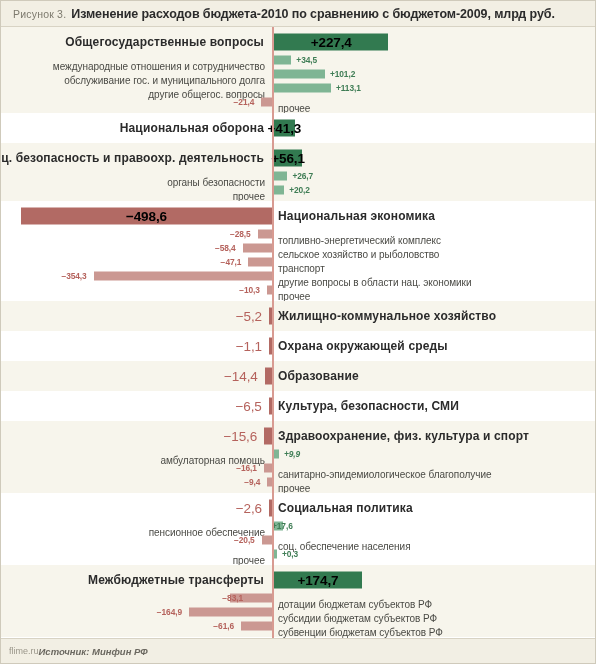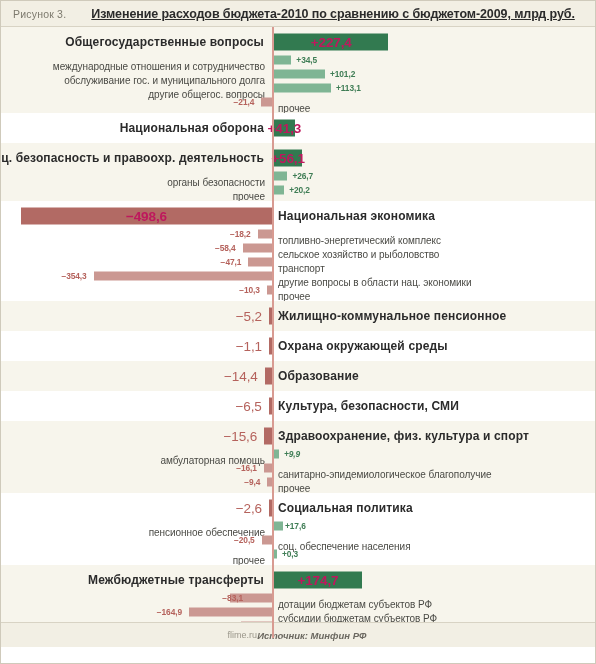--- a/index.html
+++ b/index.html
@@ -10,24 +10,24 @@
     overflow:hidden;
   }
   .frame{
     position:relative;width:596px;height:664px;box-sizing:border-box;
     border:1px solid #cfcabb;background:#ffffff;
   }
   
   .header{
     height:26px;box-sizing:border-box;
     background:#f2efe4;border-bottom:1px solid #d8d3c4;
-    display:flex;align-items:center;padding-left:12px;white-space:nowrap;gap:20px;
+    display:flex;align-items:center;padding-left:12px;white-space:nowrap;
   }
   .header .fignum{font-size:10.5px;color:#7d7a6e;letter-spacing:.2px;}
-  .header .figtitle{font-size:12.5px;color:#2b2b2b;font-weight:bold;margin-left:5px;letter-spacing:-.1px;text-decoration:underline;}
+  .header .figtitle{font-size:12.5px;color:#2b2b2b;font-weight:bold;margin-left:5px;letter-spacing:-.1px;}
   
   .chart{position:relative;height:611px;overflow:hidden;}
   .axis{
     position:absolute;left:271px;top:0;width:2px;height:611px;
     background:#d89b92;z-index:5;
   }
   .section{position:relative;width:100%;box-sizing:border-box;}
   .section.band{background:#f7f5ec;}
   .section.plain{background:#ffffff;}
   .row{position:relative;height:14px;}
@@ -41,38 +41,38 @@
   .lbl-right{
     position:absolute;left:277px;top:0;height:100%;
     display:flex;align-items:center;white-space:nowrap;
   }
   .cat-main{font-size:12px;font-weight:bold;color:#2b2b2b;letter-spacing:.15px;}
   .cat-sub{font-size:10px;color:#4a4a45;letter-spacing:-.05px;margin-top:12px;}
   .val{font-size:8.4px;font-weight:bold;letter-spacing:-.1px;}
   .val.pos{color:#3f7d55;}
   .val.neg{color:#b5625c;}
   .val.mainneg{font-size:13.5px;color:#b5625c;font-weight:normal;}
-  .val.mainwhite{font-size:13.5px;color:#be185d;font-weight:bold;}
+  .val.mainwhite{font-size:13.5px;color:#000000;font-weight:bold;}
   
   .bar{position:absolute;top:50%;transform:translateY(-50%);}
   .bar.pos{background:#7fb594;}
   .bar.neg{background:#cb9892;}
   .bar.pos-main{background:#327a50;}
   .bar.neg-main{background:#b26a64;}
   .bar.sub{height:9px;}
   .bar.main{height:17px;}
   .bar-text{
     position:absolute;top:50%;transform:translateY(-50%);
     white-space:nowrap;
   }
   
   .footer{
-    position:absolute;left:0;bottom:16px;width:100%;height:25px;
+    position:absolute;left:0;bottom:0;width:100%;height:25px;
     box-sizing:border-box;background:#f2efe4;border-top:1px solid #d8d3c4;
-    display:flex;align-items:center;justify-content:center;
+    display:flex;align-items:center;justify-content:flex-start;
     padding:0 10px 0 8px;
   }
   .footer .site{font-size:9px;color:#9a968a;}
   .footer .src{font-size:9.5px;color:#6b6860;font-style:italic;font-weight:bold;}
 </style>
 </head>
 <body>
 
 <div class="frame">
 
@@ -158,21 +158,21 @@
           <div class="lbl-right">
             <div class="cat-main">Национальная экономика</div>
           </div>
           <div class="bar-text val mainwhite" style="left: 145.477px; transform: translate(-50%, -50%);">−498,6</div>
         </div>
         <div class="row" style="height: 14px;">
           <div class="bar sub neg" style="width: 14.3497px; left: 256.65px;"></div>
           <div class="lbl-right">
             <div class="cat-sub">топливно-энергетический комплекс</div>
           </div>
-          <div class="bar-text val neg" style="right: 344.35px;">−18,2</div>
+          <div class="bar-text val neg" style="right: 344.35px;">−28,5</div>
         </div>
         <div class="row" style="height: 14px;">
           <div class="bar sub neg" style="width: 29.4044px; left: 241.596px;"></div>
           <div class="lbl-right">
             <div class="cat-sub">сельское хозяйство и рыболовство</div>
           </div>
           <div class="bar-text val neg" style="right: 359.404px;">−58,4</div>
         </div>
         <div class="row" style="height: 14px;">
           <div class="bar sub neg" style="width: 23.7148px; left: 247.285px;"></div>
@@ -193,21 +193,21 @@
           <div class="lbl-right">
             <div class="cat-sub">прочее</div>
           </div>
           <div class="bar-text val neg" style="right: 335.186px;">−10,3</div>
         </div>
       </div>
       <div class="section band" style="padding-top: 4px; padding-bottom: 4px;">
         <div class="row main">
           <div class="bar main neg-main" style="width: 3px; left: 268px;"></div>
           <div class="lbl-right">
-            <div class="cat-main">Жилищно-коммунальное пенсионное</div>
+            <div class="cat-main">Жилищно-коммунальное хозяйство</div>
           </div>
           <div class="bar-text val mainneg" style="right: 333px; text-align: right;">−5,2</div>
         </div>
       </div>
       <div class="section plain" style="padding-top: 4px; padding-bottom: 4px;">
         <div class="row main">
           <div class="bar main neg-main" style="width: 3px; left: 268px;"></div>
           <div class="lbl-right">
             <div class="cat-main">Охрана окружающей среды</div>
           </div>
@@ -268,21 +268,21 @@
           <div class="lbl-right">
             <div class="cat-main">Социальная  политика</div>
           </div>
           <div class="bar-text val mainneg" style="right: 333px; text-align: right;">−2,6</div>
         </div>
         <div class="row" style="height: 14px;">
           <div class="bar sub pos" style="width: 8.8616px; left: 273px;"></div>
           <div class="lbl-left" style="right: 330px;">
             <div class="cat-sub">пенсионное обеспечение</div>
           </div>
-          <div class="bar-text val pos" style="left: 284px;">+17,6</div>
+          <div class="bar-text val pos" style="left: 271px;">+17,6</div>
         </div>
         <div class="row" style="height: 14px;">
           <div class="bar sub neg" style="width: 10.3217px; left: 260.678px;"></div>
           <div class="lbl-right">
             <div class="cat-sub">соц. обеспечение населения</div>
           </div>
           <div class="bar-text val neg" style="right: 340.322px;">−20,5</div>
         </div>
         <div class="row" style="height: 14px;">
           <div class="bar sub pos" style="width: 3px; left: 273px;"></div>

